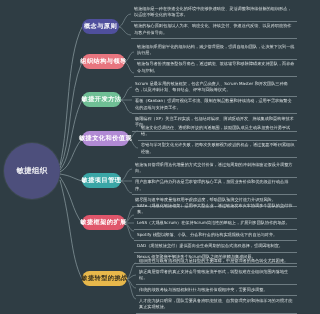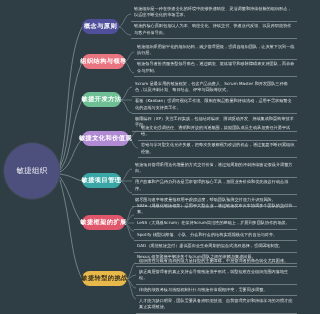--- a/index.html
+++ b/index.html
@@ -14,21 +14,21 @@
   svg.links{position:absolute;inset:0;width:300px;height:314px;pointer-events:none;}
 
   .root-node{
     position:absolute;
     left:4px; top:143px;
     width:56px;height:56px;
     border-radius:50%;
     background:#4d4f7c;
     color:#f2f2f6;
     display:flex;align-items:center;justify-content:center;
-    font-size:7.5px;font-weight:normal;
+    font-size:7.5px;font-weight:bold;
     letter-spacing:.2px;
     text-align:center;
     line-height:1.15;
     box-shadow:0 0 0 1px rgba(255,255,255,.06);
   }
 
   .branch{position:absolute;}
   .branch-node{
     position:absolute;
     border-radius:10px;

